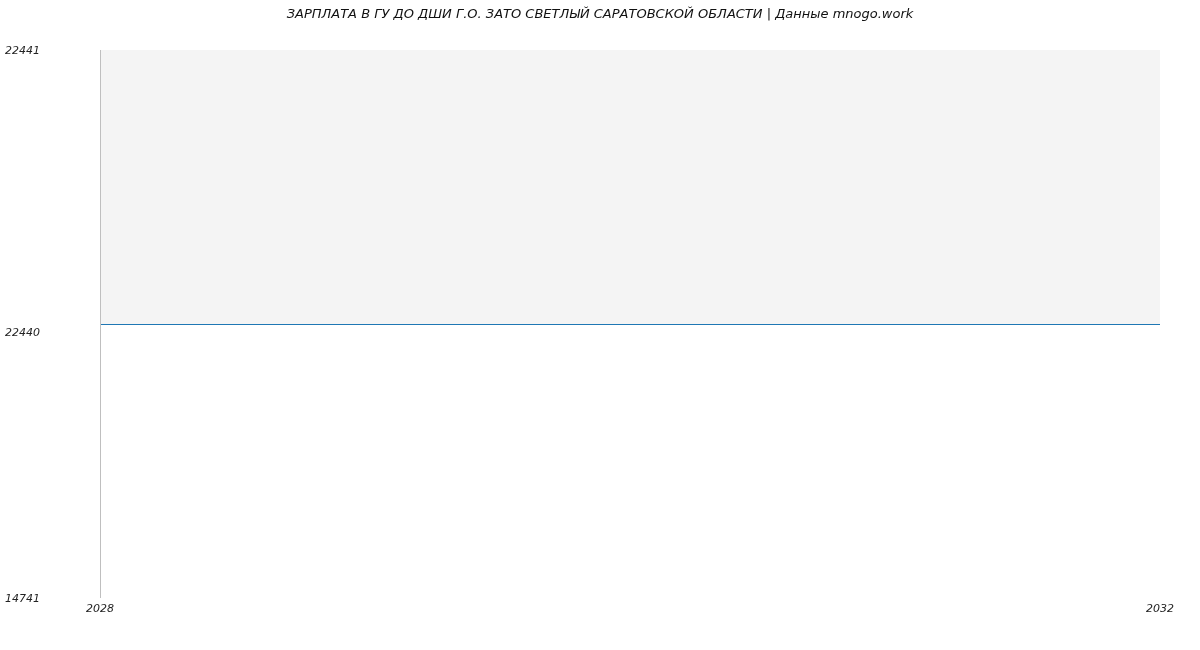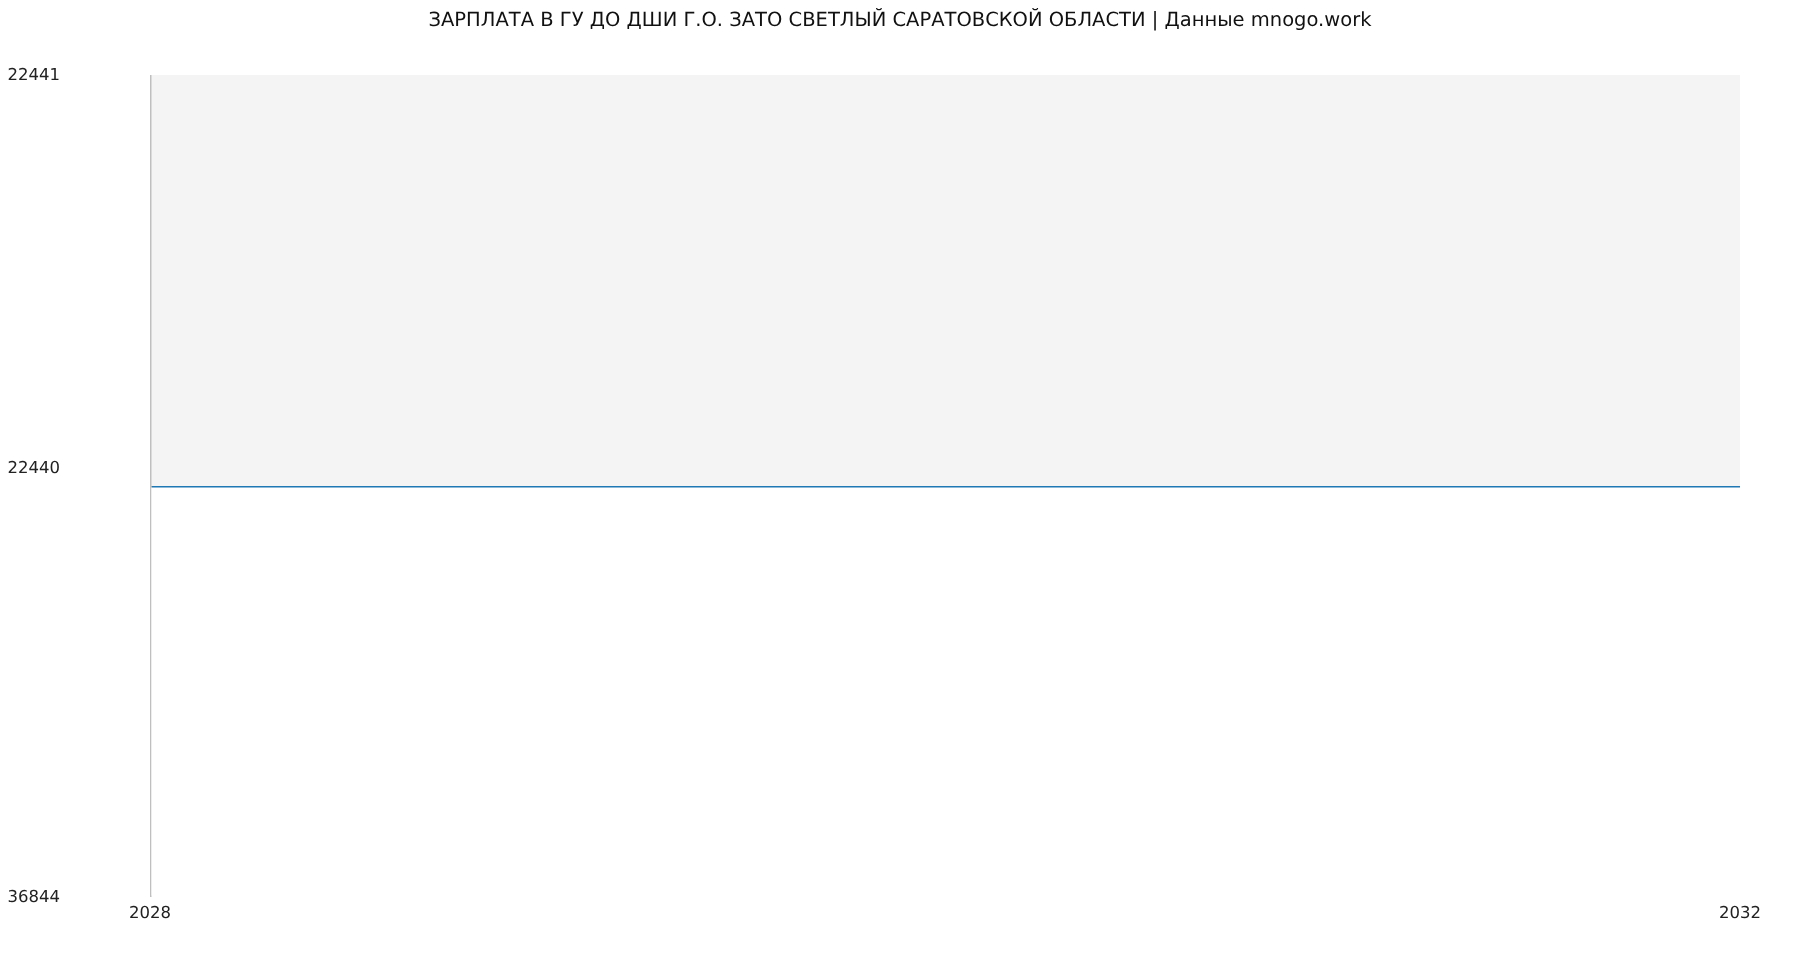--- a/index.html
+++ b/index.html
@@ -8,20 +8,21 @@
     width: 1200px;
     height: 650px;
     background: #ffffff;
     font-family: "DejaVu Sans", "Helvetica Neue", Arial, sans-serif;
     color: #000000;
   }
   .chart-wrap {
     position: relative;
     width: 1200px;
     height: 499px;
+    font-style: italic;
   }
   .title {
     position: absolute;
     top: 6px;
     left: 0;
     width: 100%;
     text-align: center;
     font-size: 13px;
     font-weight: 400;
     color: #111;
@@ -69,22 +70,22 @@
   }
 </style>
 </head>
 <body>
 
 <div class="chart-wrap">
 
   <div class="title">ЗАРПЛАТА В ГУ ДО ДШИ Г.О. ЗАТО СВЕТЛЫЙ САРАТОВСКОЙ ОБЛАСТИ | Данные mnogo.work</div>
 
   <div class="y-tick" style="top:50px">22441</div>
-  <div class="y-tick" style="top:312px">22440</div>
-  <div class="y-tick" style="top:598px">36844</div>
+  <div class="y-tick" style="top:332px">22440</div>
+  <div class="y-tick" style="top:598px">14741</div>
 
   <div class="x-tick" style="left:100px">2028</div>
   <div class="x-tick" style="left:1160px">2032</div>
 
   <div class="plot-area">
 
     <div class="fill-region" style="top:274px; height:274px;"></div>
 
     <div class="line" style="top:274px;"></div>
   </div>

